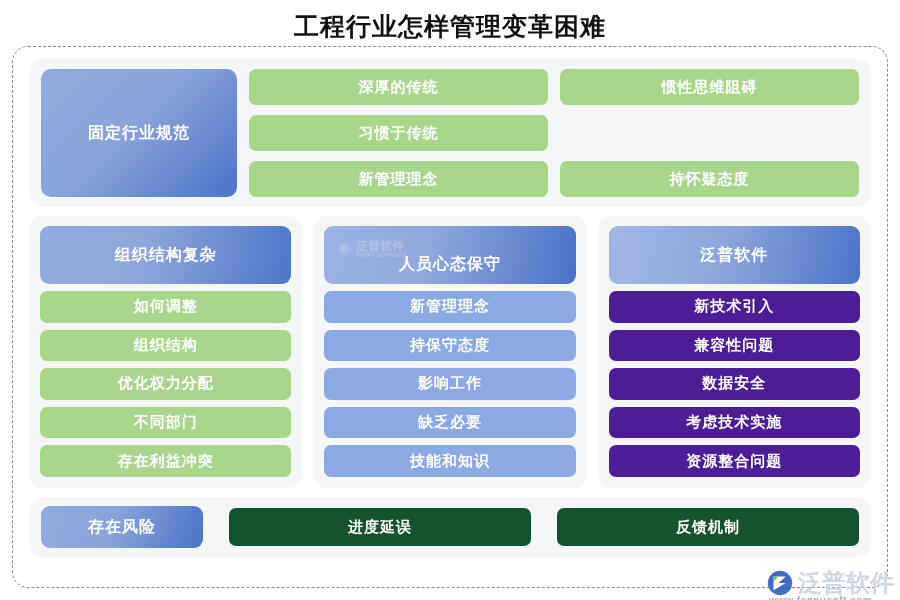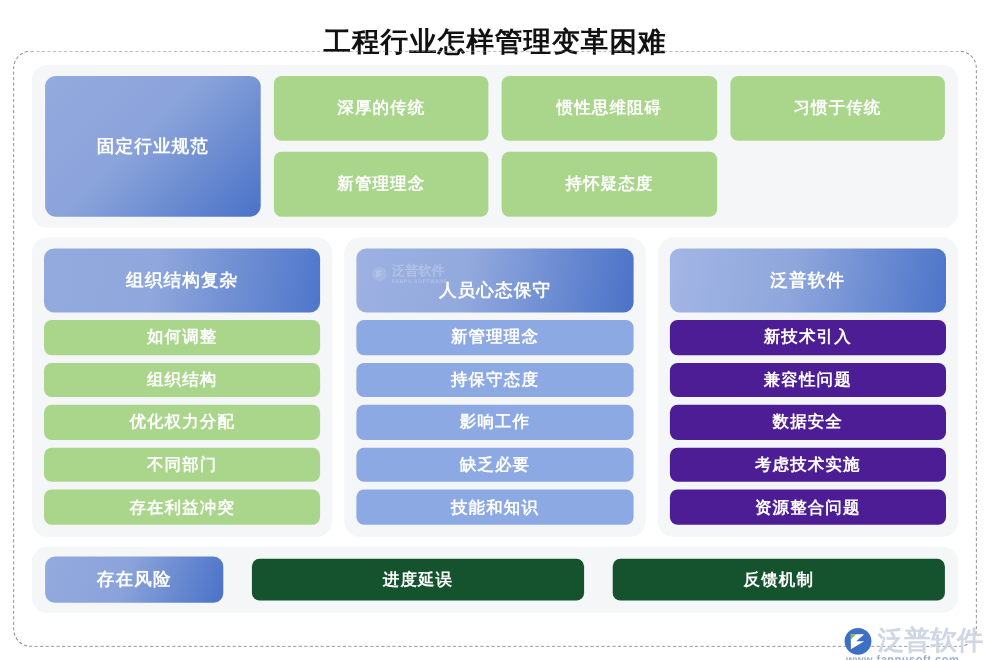--- a/index.html
+++ b/index.html
@@ -13,21 +13,21 @@
     position: relative;
   }
 
   
   .page-title {
     text-align: center;
     font-size: 25px;
     font-weight: bold;
     color: #111111;
     letter-spacing: 1px;
-    padding-top: 19px;
+    padding-top: 7px;
     height: 46px;
     line-height: 38px;
   }
 
   
   .frame {
     position: absolute;
     left: 12px;
     top: 46px;
     width: 876px;
@@ -59,21 +59,21 @@
     align-items: center;
     justify-content: center;
     color: #ffffff;
     font-size: 16px;
     font-weight: bold;
     letter-spacing: 1px;
   }
   .top-grid {
     flex: 1 1 auto;
     display: grid;
-    grid-template-columns: 1fr 1fr 1fr;
+    grid-template-columns: 1fr 1fr;
     grid-auto-rows: 1fr;
     gap: 10px 12px;
   }
   .chip-green {
     background: #aad68c;
     border-radius: 7px;
     display: flex;
     align-items: center;
     justify-content: center;
     color: #ffffff;

